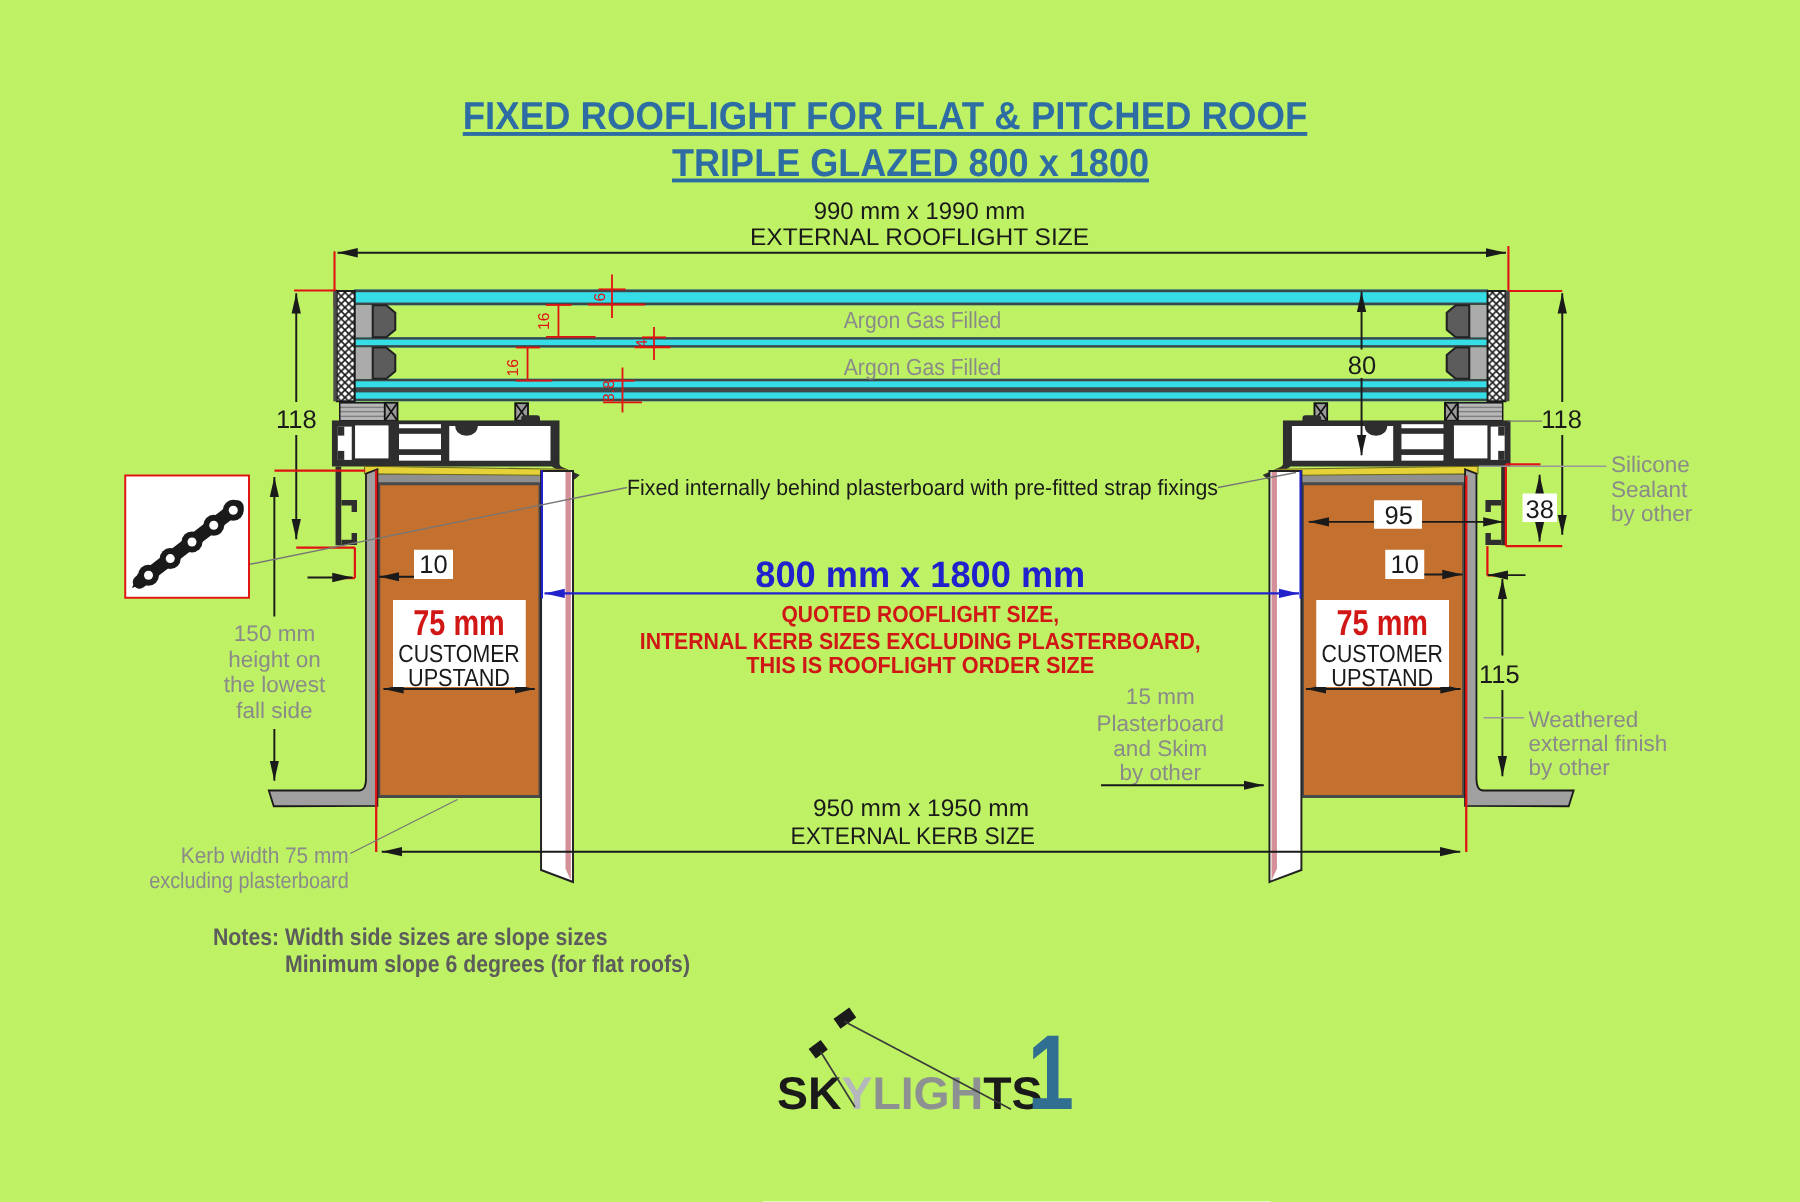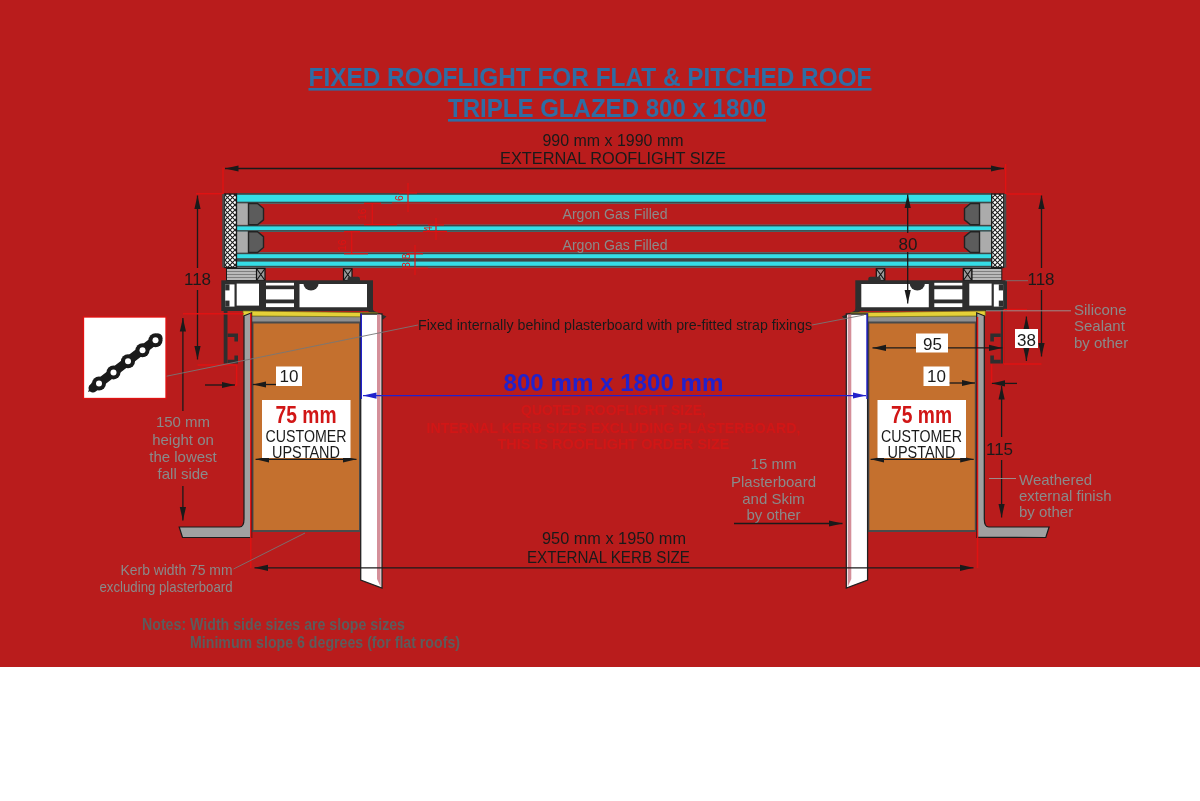--- a/index.html
+++ b/index.html
@@ -1,16 +1,16 @@
 <!DOCTYPE html>
 <html><head>
 <meta charset="utf-8">
 <style>
   html,body{margin:0;padding:0;background:#ffffff;}
-  #page{position:relative;width:1200px;height:667px;background:#b91c1c;overflow:hidden;
+  #page{position:relative;width:1200px;height:801px;background:#bef264;overflow:hidden;
         font-family:"Liberation Sans", sans-serif;}
   svg{display:block}
   text{font-family:"Liberation Sans", sans-serif;}
 </style>
 </head>
 <body>
 
 <div id="page">
 <svg width="1200" height="801" viewBox="0 0 1200 801">
 <defs>

